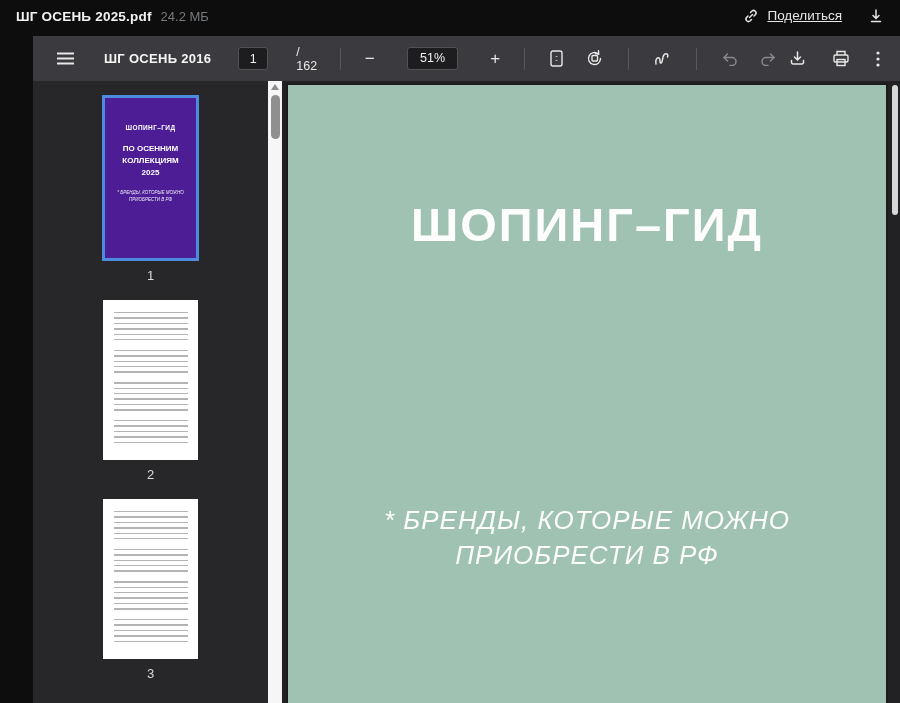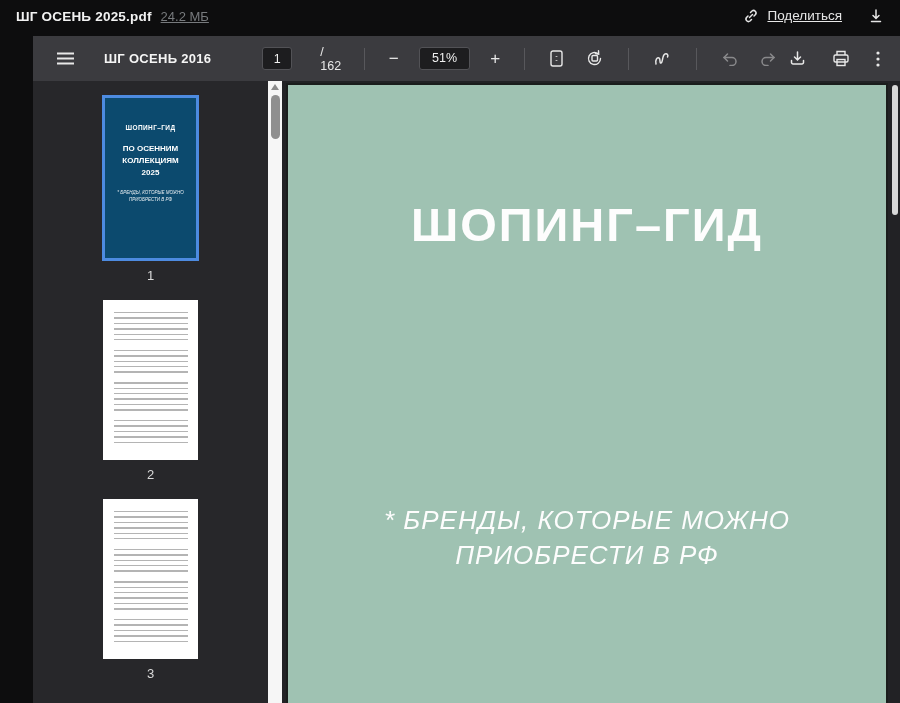--- a/index.html
+++ b/index.html
@@ -7,55 +7,55 @@
   body {
     font-family:"Liberation Sans","DejaVu Sans",sans-serif;
     background:#0d0d0e; color:#e8e8e8; position:relative;
   }
 
   
   .topbar { position:absolute; top:0; left:0; width:900px; height:32px;
     display:flex; align-items:center; justify-content:space-between; padding:0 16px; }
   .file-info { display:flex; align-items:baseline; gap:9px; }
   .file-name { font-size:13.5px; font-weight:bold; color:#f2f2f2; letter-spacing:.2px; }
-  .file-size { font-size:13px; color:#777a7d;text-decoration:underline; }
+  .file-size { font-size:13px; color:#777a7d; }
   .topbar-actions { display:flex; align-items:center; gap:26px; }
   .share-btn { display:flex; align-items:flex-start; gap:8px; cursor:pointer;text-decoration:underline; }
   .share-label { font-size:13.5px; color:#e6e6e6; }
   .icon-btn { display:flex; align-items:center; justify-content:center; cursor:pointer; background:none; border:none; }
 
   
   .viewer { position:absolute; left:33px; top:36px; width:867px; height:667px; background:#27272a; }
 
   
   .toolbar { position:absolute; top:0; left:0; width:100%; height:45px; background:#3b3b3f;
     display:flex; align-items:center; }
   .tb-left { display:flex; align-items:center; gap:24px; padding-left:18px; width:245px; }
   .doc-title { font-size:13px; font-weight:bold; color:#f5f5f5; letter-spacing:.3px; white-space:nowrap; }
   .tb-center { display:flex; align-items:center; gap:10px; }
   .darkbox { background:#1d1d1f; border:1px solid #525256; border-radius:3px;
     color:#f0f0f0; font-size:12.5px; text-align:center; height:23px; line-height:21px; }
   .page-input { width:30px; font-family:inherit; }
   input.page-input { padding:0; }
   .page-total { font-size:12.5px; color:#e8e8e8; margin-left:18px; }
-  .zoom-box { width:56px; margin:0 4px; }
+  .zoom-box { width:56px; margin:0 16px; }
   .tb-btn { background:none; border:none; color:#e8e8e8; font-size:17px; line-height:1;
     cursor:pointer; padding:4px 6px; display:flex; align-items:center; justify-content:center; }
   .tb-btn.dim svg { opacity:.45; }
   .tb-divider { width:1px; height:22px; background:#58585c; margin:0 8px; }
   .tb-right { margin-left:auto; display:flex; align-items:center; gap:14px; padding-right:14px; }
 
   
   .sidebar { position:absolute; left:0; top:45px; width:235px; height:622px; background:#27272a;
     display:flex; flex-direction:column; align-items:center; overflow:hidden; }
   .thumb-wrap { display:flex; flex-direction:column; align-items:center; }
   .thumb { position:relative; width:95px; height:160px; background:#fff; cursor:pointer; }
   .thumb-wrap.selected .thumb { width:97px; height:166px; border:3px solid #4d8be0; }
   .thumb-label { font-size:13px; color:#d9d9d9; text-align:center; padding:7px 0 9px; cursor:pointer; }
-  .thumb.cover { background:#0c4a6e; display:flex; flex-direction:column; align-items:center; text-align:center; color:#fff; }
+  .thumb.cover { background:#4c1d95; display:flex; flex-direction:column; align-items:center; text-align:center; color:#fff; }
   .t-title { font-size:6.5px; font-weight:bold; letter-spacing:.4px; margin-top:26px; }
   .t-heading { font-size:8px; font-weight:bold; line-height:1.5; margin-top:12px; width:82%; }
   .t-sub { font-size:4.5px; font-style:italic; line-height:1.6; margin-top:10px; width:80%; opacity:.9; }
   .thumb.textpage .lines { position:absolute; left:11px; right:10px; top:12px; bottom:14px;
     background-image:
       repeating-linear-gradient(to bottom, rgba(255,255,255,0) 0 29px, #ffffff 29px 35px),
       repeating-linear-gradient(to bottom, #b4b4b4 0 1.4px, rgba(0,0,0,0) 1.4px 5.4px);
   }
 
   

